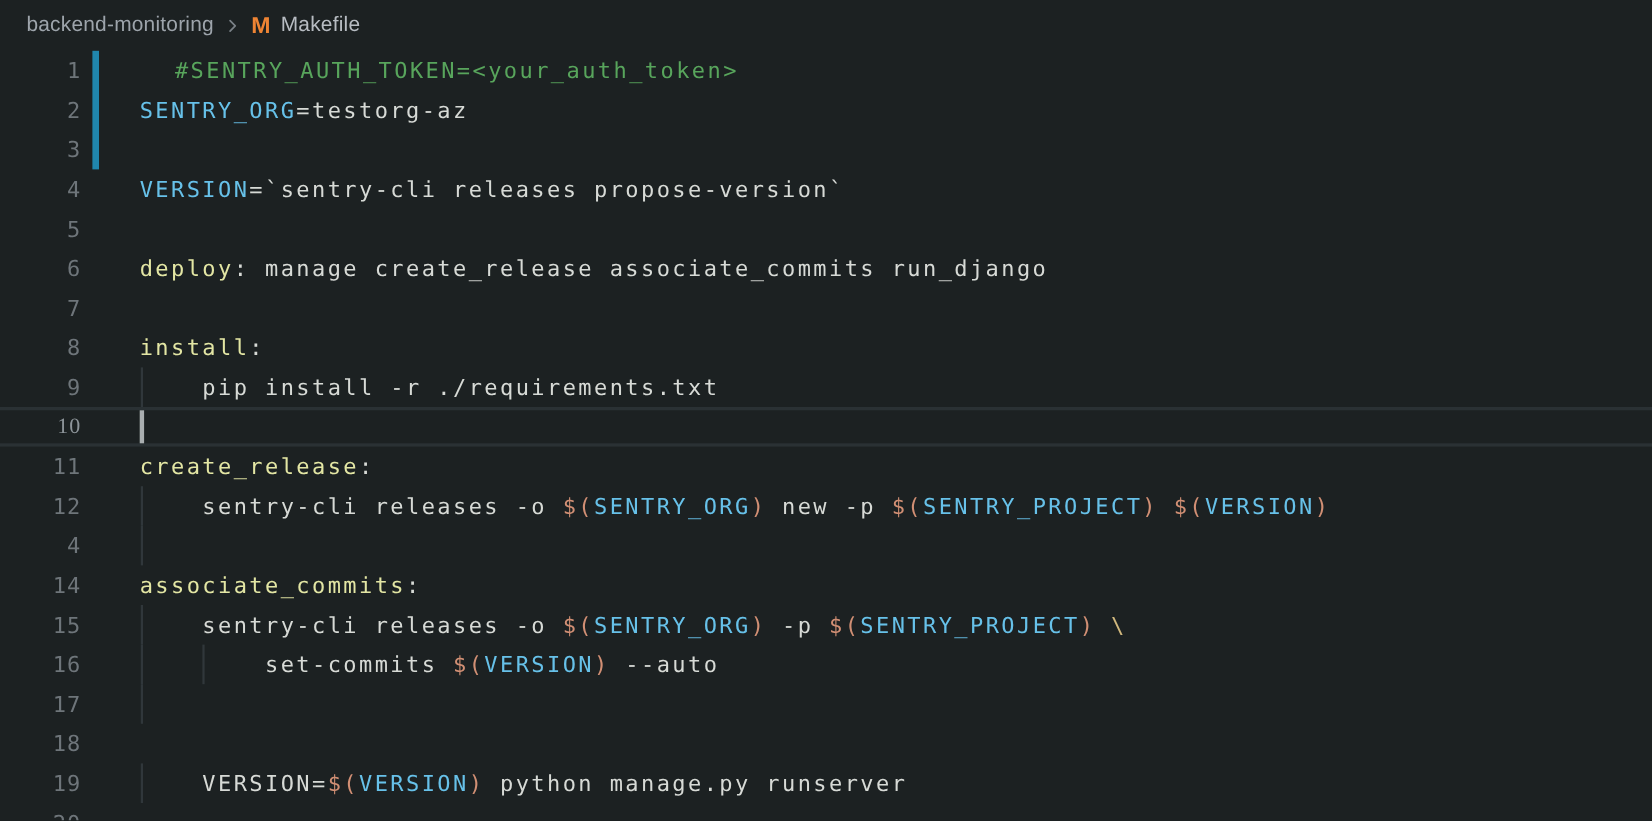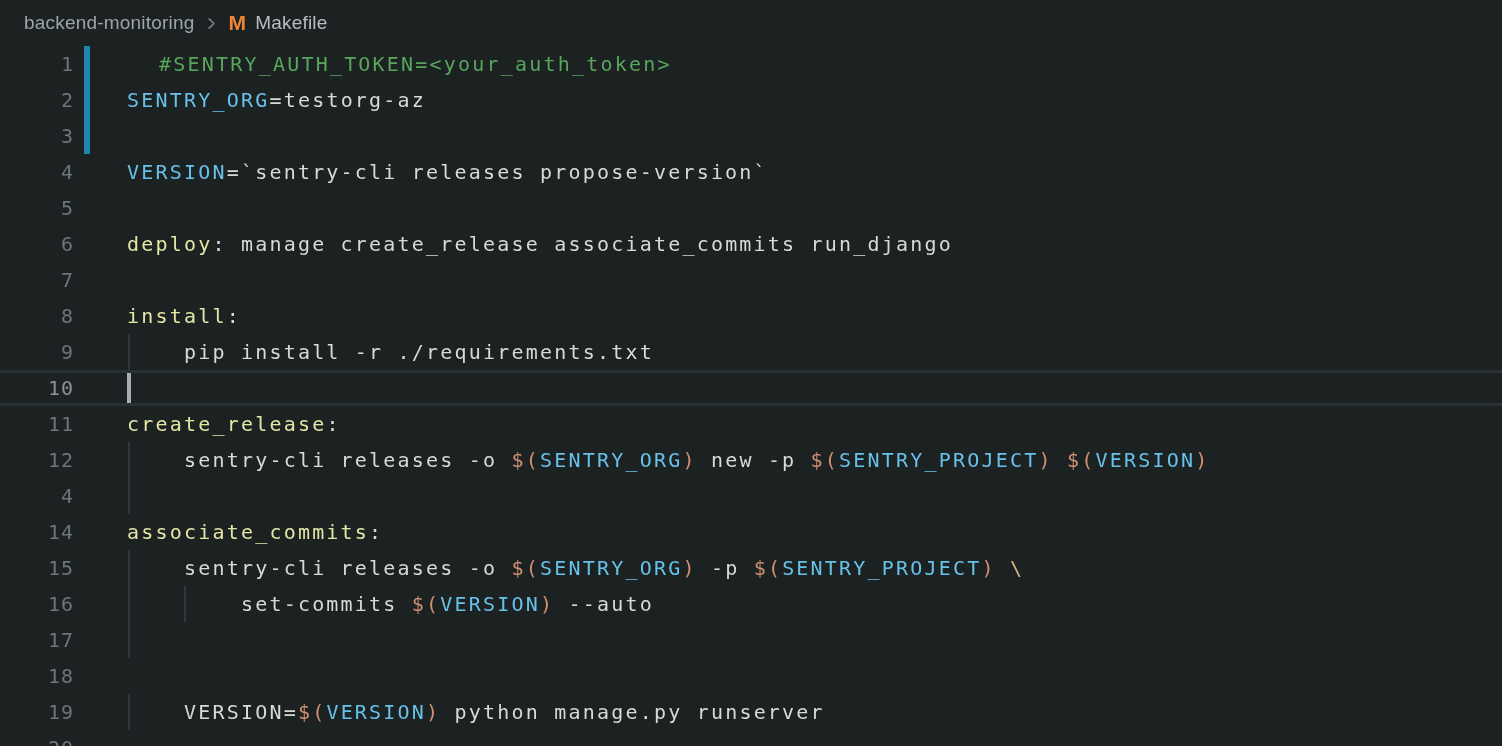--- a/index.html
+++ b/index.html
@@ -31,21 +31,21 @@
   .breadcrumb {
     height: 46px;
     display: flex;
     align-items: center;
     padding-left: 24px;
     font-family: "Liberation Sans", "DejaVu Sans", sans-serif;
     font-size: 19px;
     letter-spacing: 0.2px;
     color: var(--breadcrumb-text);
   }
-  .crumb { display: inline-flex; align-items: flex-start; cursor: pointer; }
+  .crumb { display: inline-flex; align-items: flex-end; cursor: pointer; }
   .crumb-sep {
     display: inline-flex;
     align-items: center;
     margin: 0 9px 0 10px;
     color: var(--breadcrumb-chevron);
   }
   .file-icon {
     color: var(--makefile-icon);
     font-weight: 700;
     font-size: 21px;
@@ -76,21 +76,21 @@
     left: 0; top: 0;
     width: 74px; height: 36px;
     line-height: 36px;
     text-align: right;
     color: var(--gutter-num);
     font-size: 20px;
     letter-spacing: 1px;
     cursor: pointer;
     user-select: none;
   }
-  .line.current .gutter { color: var(--gutter-num-active); line-height: 30px; }
+  .line.current .gutter { color: var(--gutter-num-active); line-height: 30px; font-family: Liberation Serif, serif; }
   .code {
     position: absolute;
     left: 127px; top: 0;
     height: 36px;
     line-height: 36px;
     white-space: pre;
     font-size: 20px;
     letter-spacing: 2.2px;
     color: var(--tk-plain);
     cursor: text;

